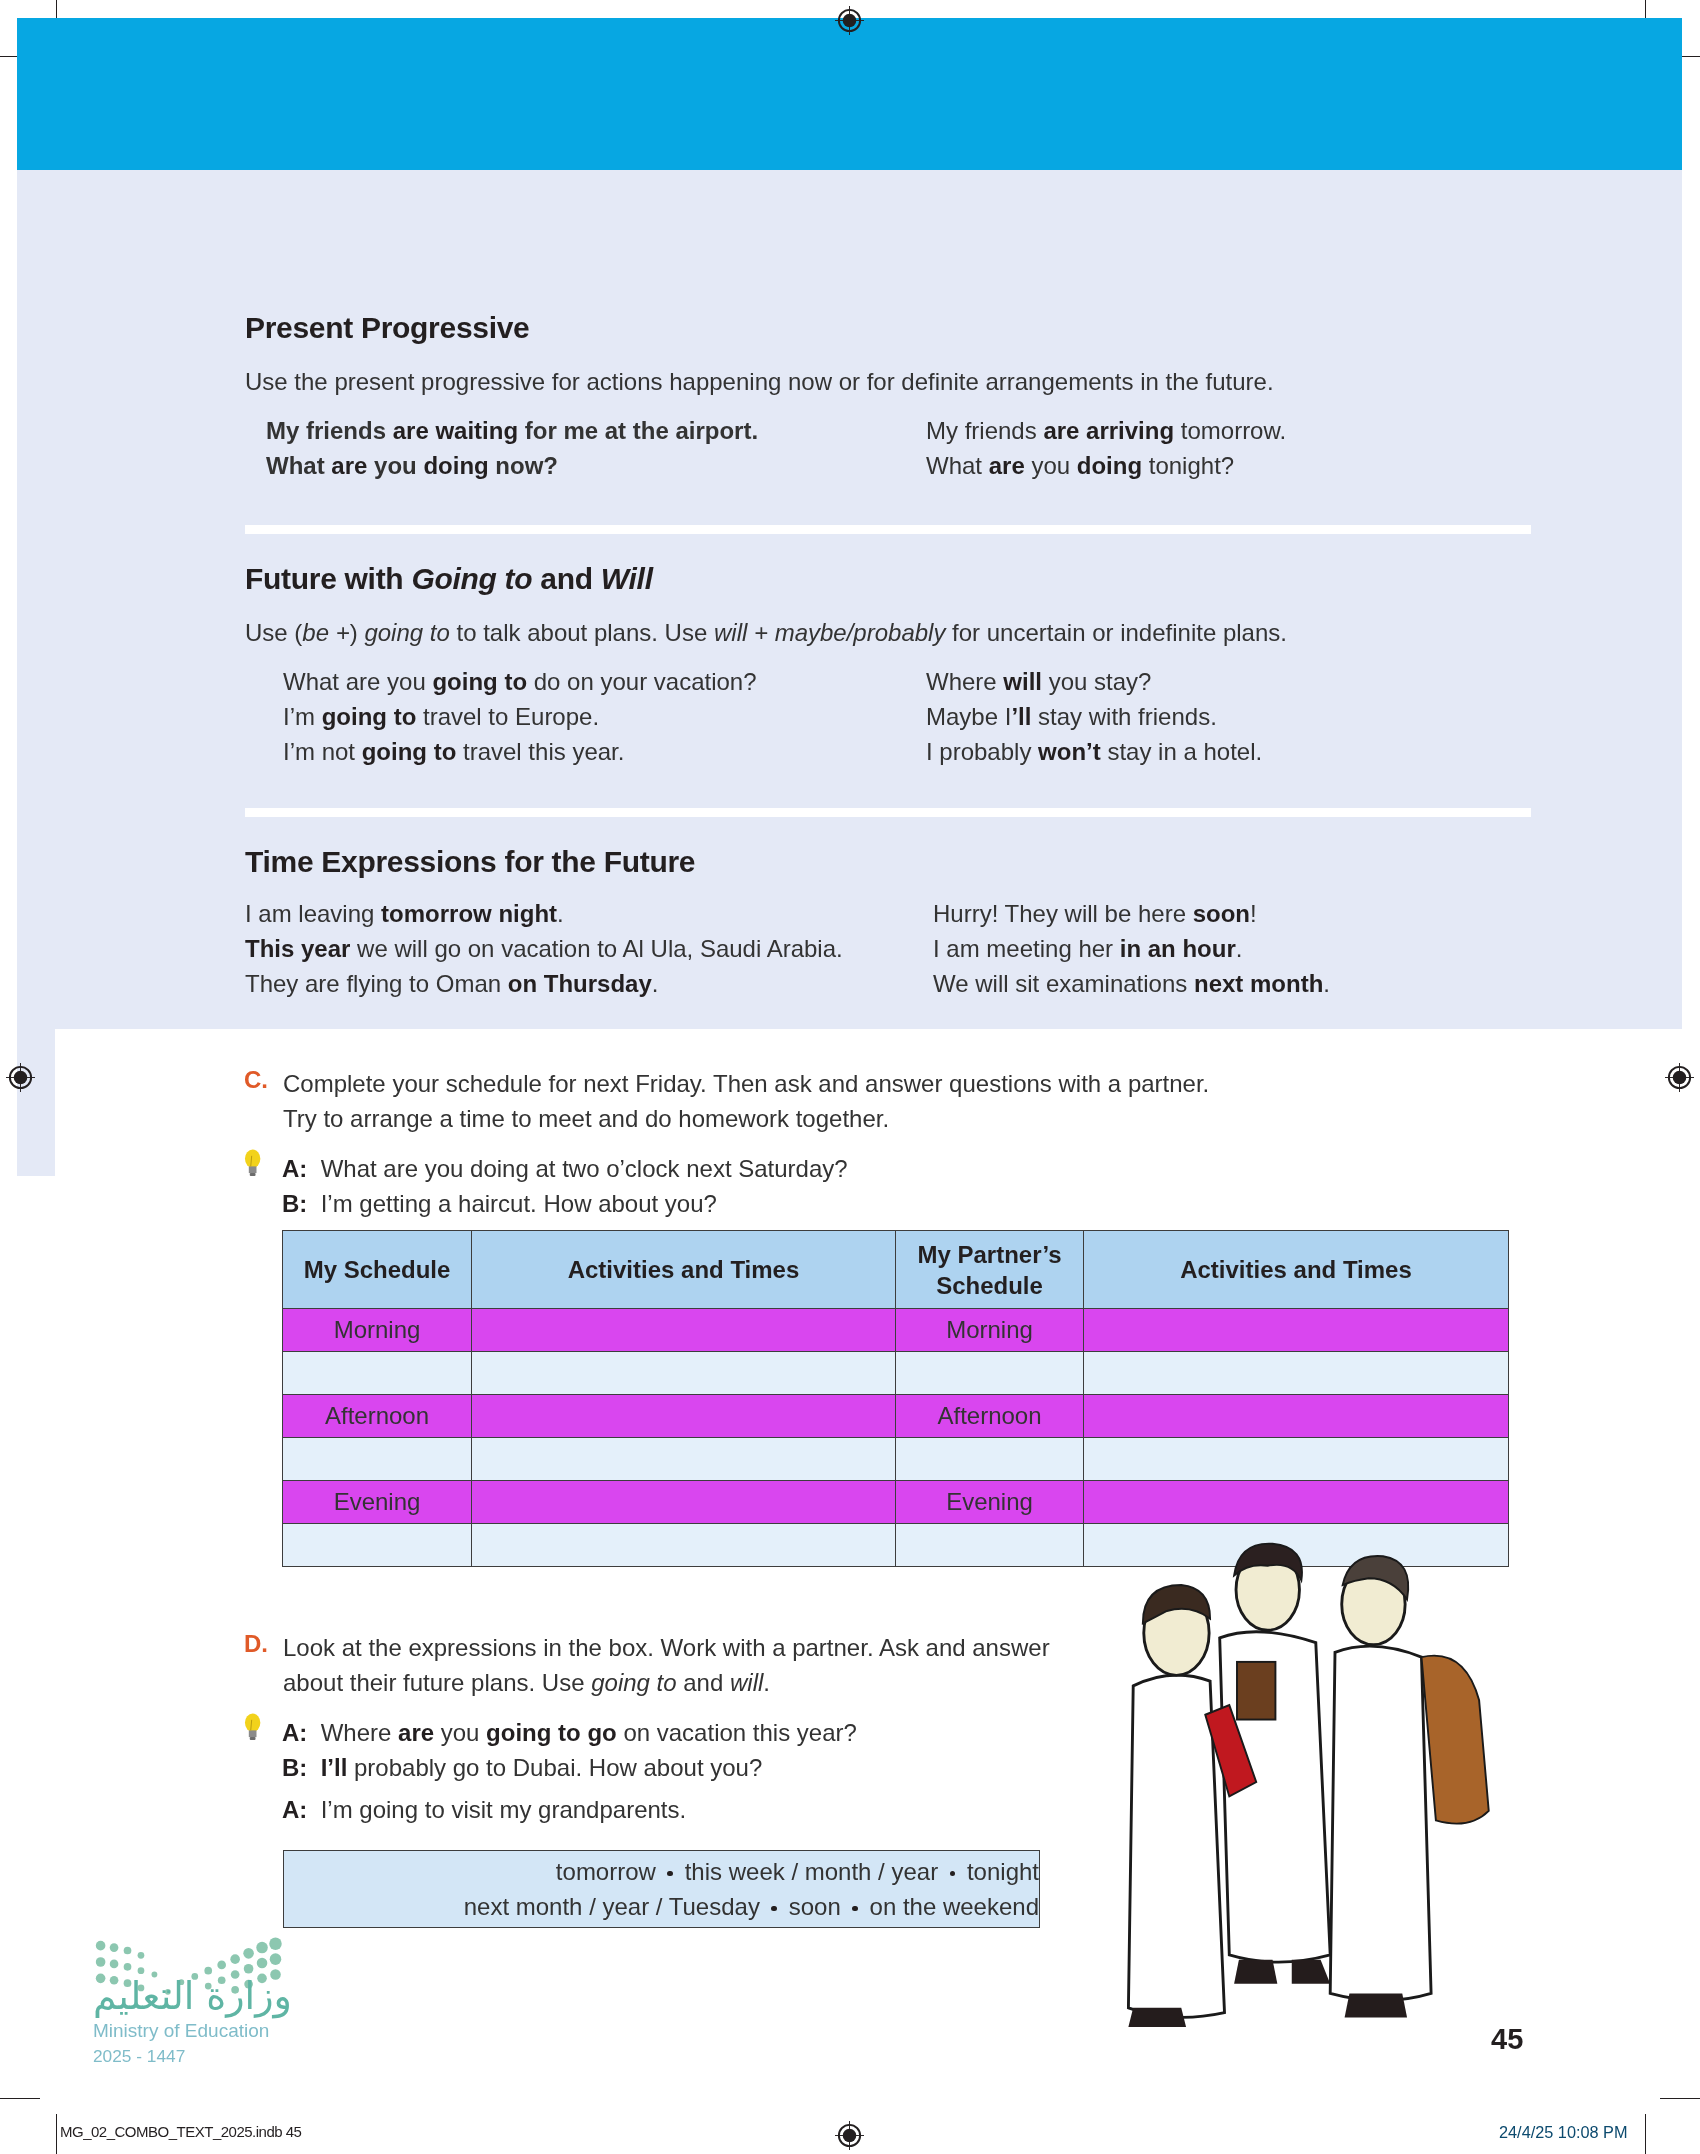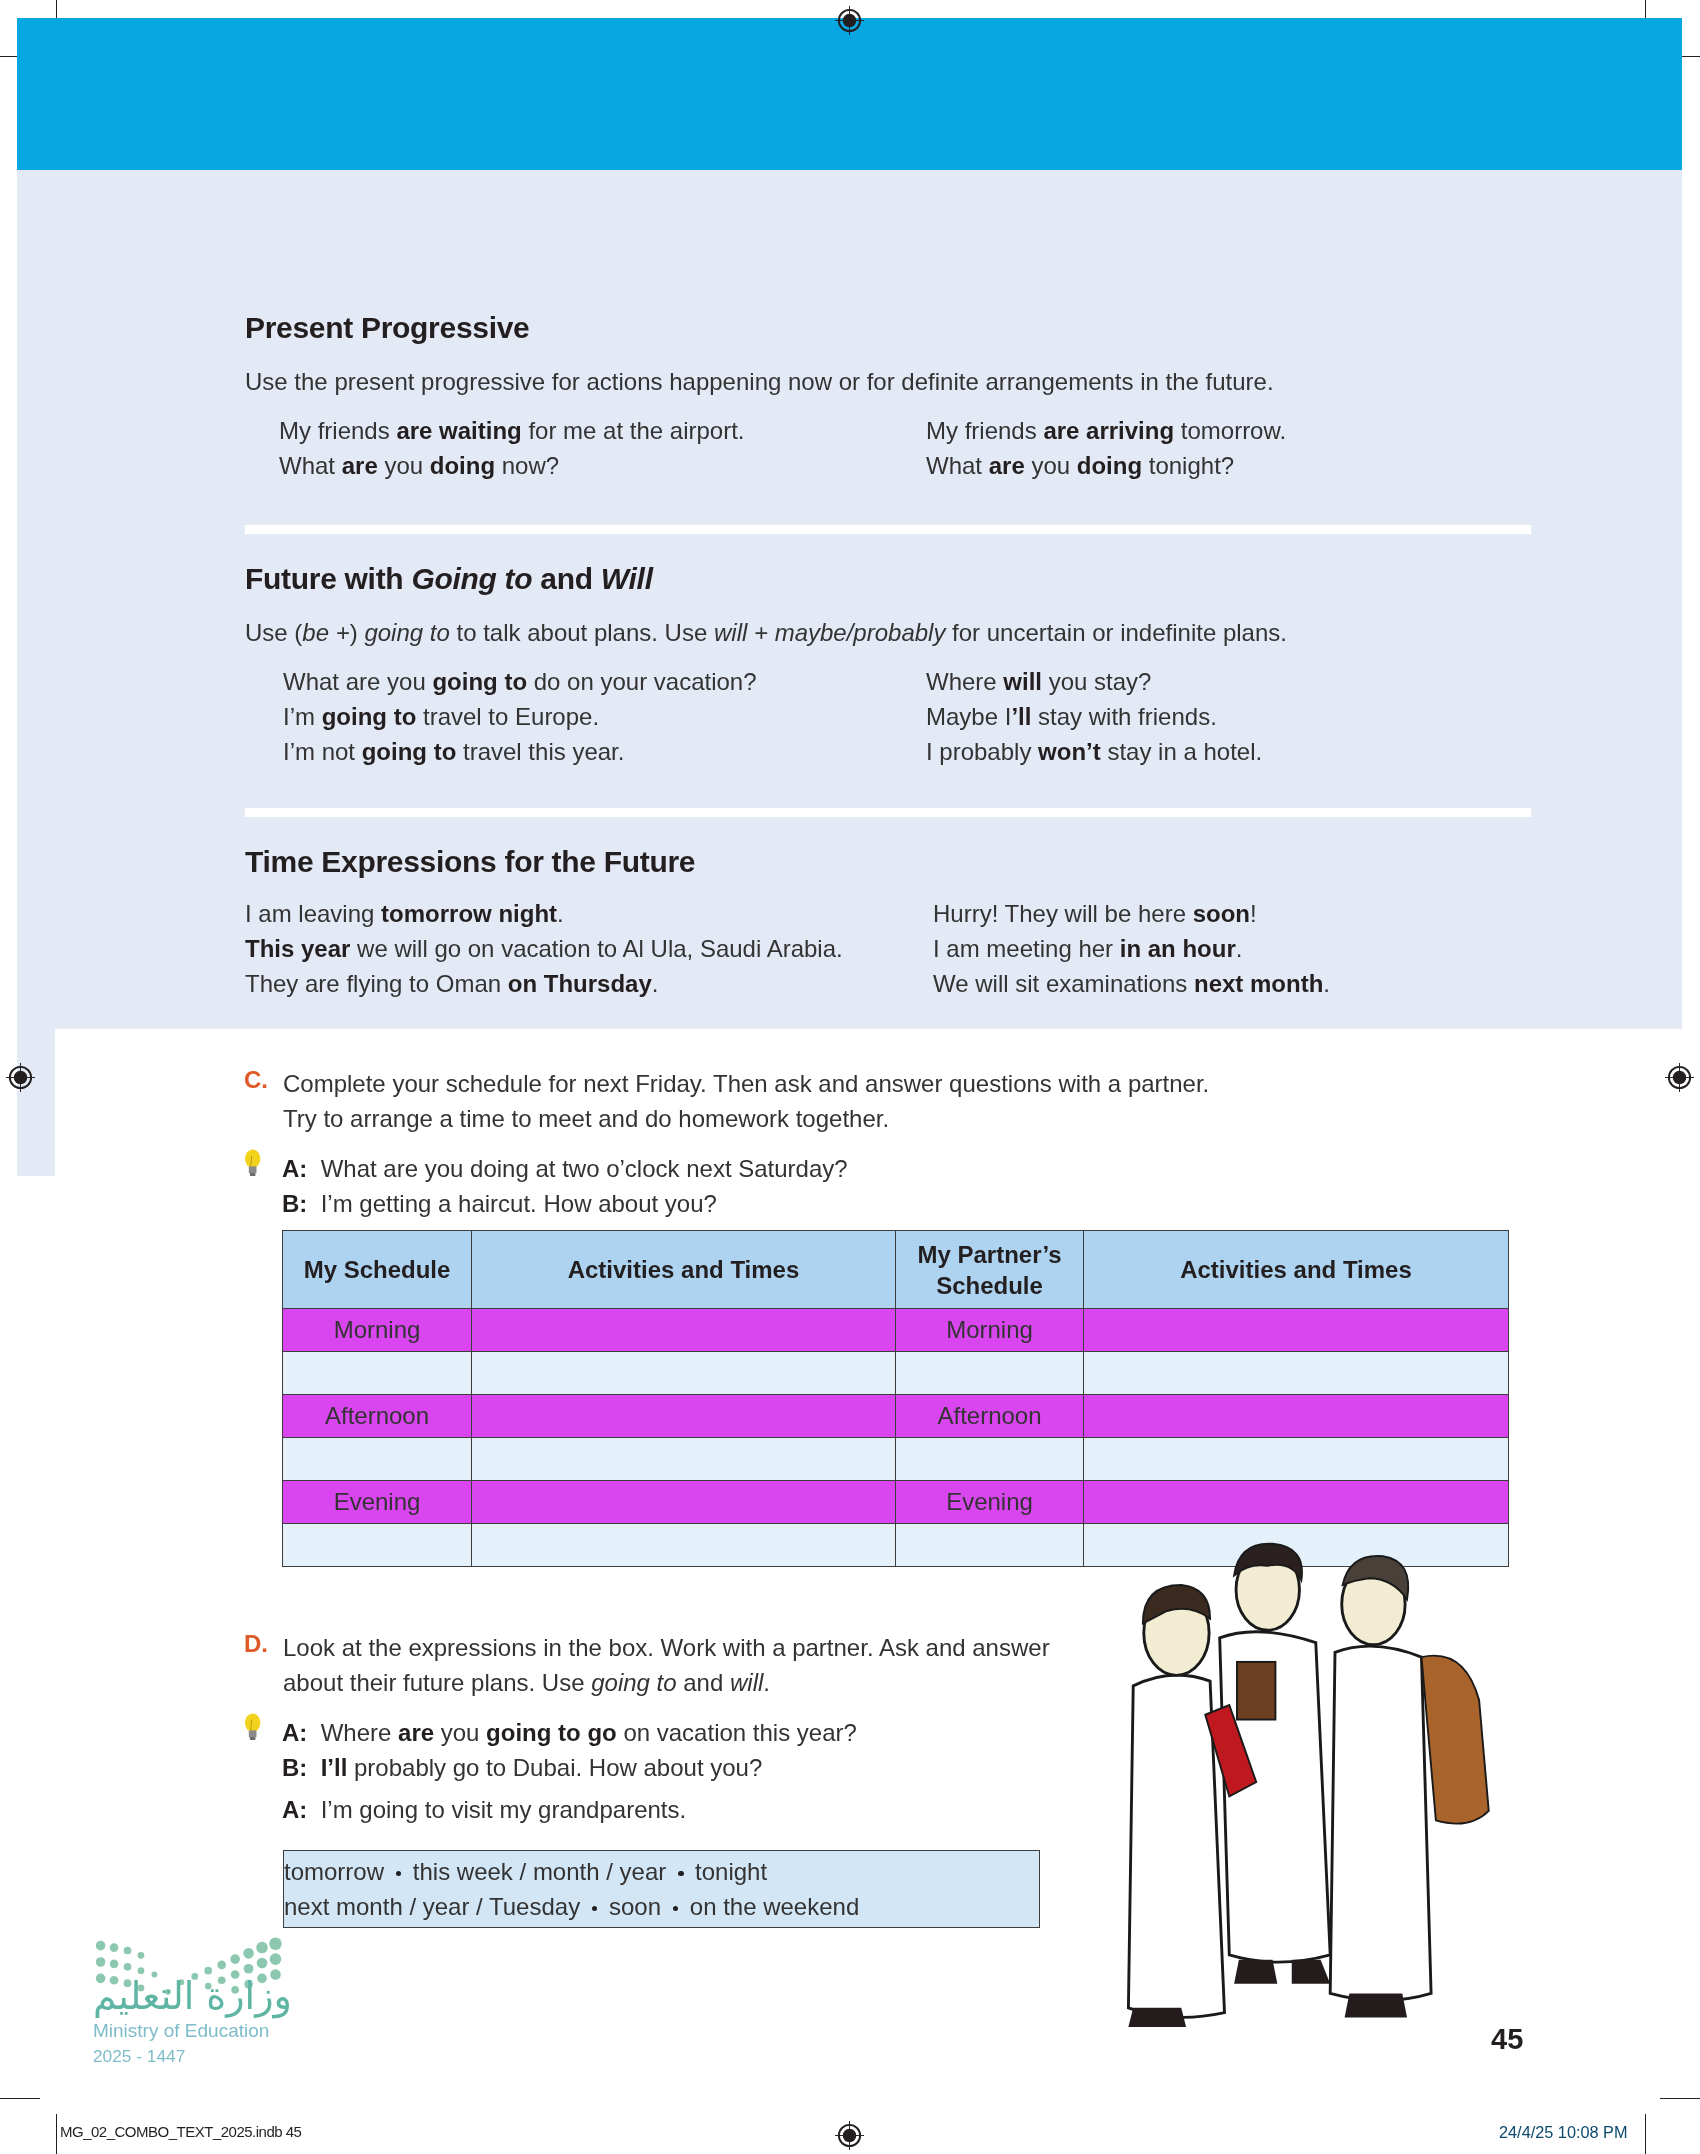--- a/index.html
+++ b/index.html
@@ -26,21 +26,21 @@
   .lightbulb { width: 17.3px; height: 29px; }
 
   
   #schedule-table { left: 282px; top: 1230px; border-collapse: collapse; font-size: 24px; }
   #schedule-table td, #schedule-table th { border: 1.9px solid #3d3d3d; text-align: center; color: #333; }
   #schedule-table th { background: #aed3f0; font-weight: bold; color: #231f20; height: 78px; line-height: 31px; font-size: 24px; }
   #schedule-table tr.label-row td { background: #d946ef; height: 43px; }
   #schedule-table tr.blank-row td { background: #e4f0fa; height: 43px; }
 
   
-  #expr-box { left: 283px; top: 1850px; width: 757px; height: 78px; background: #d3e6f6; border: 1.9px solid #3d3d3d; text-align: left; font-size: 24px; color: #333; line-height: 35px; padding-top: 2.9px; }
+  #expr-box { left: 283px; top: 1850px; width: 757px; height: 78px; background: #d3e6f6; border: 1.9px solid #3d3d3d; text-align: right; font-size: 24px; color: #333; line-height: 35px; padding-top: 2.9px; }
   .dot { display: inline-block; width: 5.8px; height: 5.8px; border-radius: 50%; background: #231f20; vertical-align: middle; margin: 0 11.5px; }
 
   
   .reg { width: 29px; height: 29px; }
 
   .crop-line { background: #231f20; }
 
   #footer-left { left: 60px; top: 2123px; font-size: 15px; color: #231f20; letter-spacing: -0.5px; white-space: nowrap; }
   #footer-right { left: 1499px; top: 2123px; font-size: 16.3px; color: #0c4a6e; white-space: nowrap; }
   #page-number { left: 1491px; top: 2023px; font-size: 29px; font-weight: bold; color: #231f20; }
@@ -89,21 +89,21 @@
 <svg class="abs reg" style="left:835px;top:2121px;" viewBox="0 0 30 30">
     <circle cx="15" cy="15" r="11" fill="none" stroke="#231f20" stroke-width="2"></circle>
     <circle cx="15" cy="15" r="7" fill="#231f20"></circle>
     <line x1="15" y1="0" x2="15" y2="30" stroke="#231f20" stroke-width="1"></line>
     <line x1="0" y1="15" x2="30" y2="15" stroke="#231f20" stroke-width="1"></line>
   </svg>
 
 <div class="abs section-title" style="left:245px;top:311px;">Present Progressive</div>
 <div class="abs body-text" style="left:245px;top:364px;">Use the present progressive for actions happening now or for definite arrangements in the future.</div>
 
-<div class="abs ex-col" style="left:279px;top:413px;">
+<div class="abs ex-col" style="left:266px;top:413px;font-weight:bold;">
   <div><span>My friends </span><b>are waiting</b><span> for me at the airport.</span></div>
   <div><span>What </span><b>are</b><span> you </span><b>doing</b><span> now?</span></div>
 </div>
 <div class="abs ex-col" style="left:926px;top:413px;">
   <div><span>My friends </span><b>are arriving</b><span> tomorrow.</span></div>
   <div><span>What </span><b>are</b><span> you </span><b>doing</b><span> tonight?</span></div>
 </div>
 
 <div class="abs divider" style="top:525px;"></div>
 

